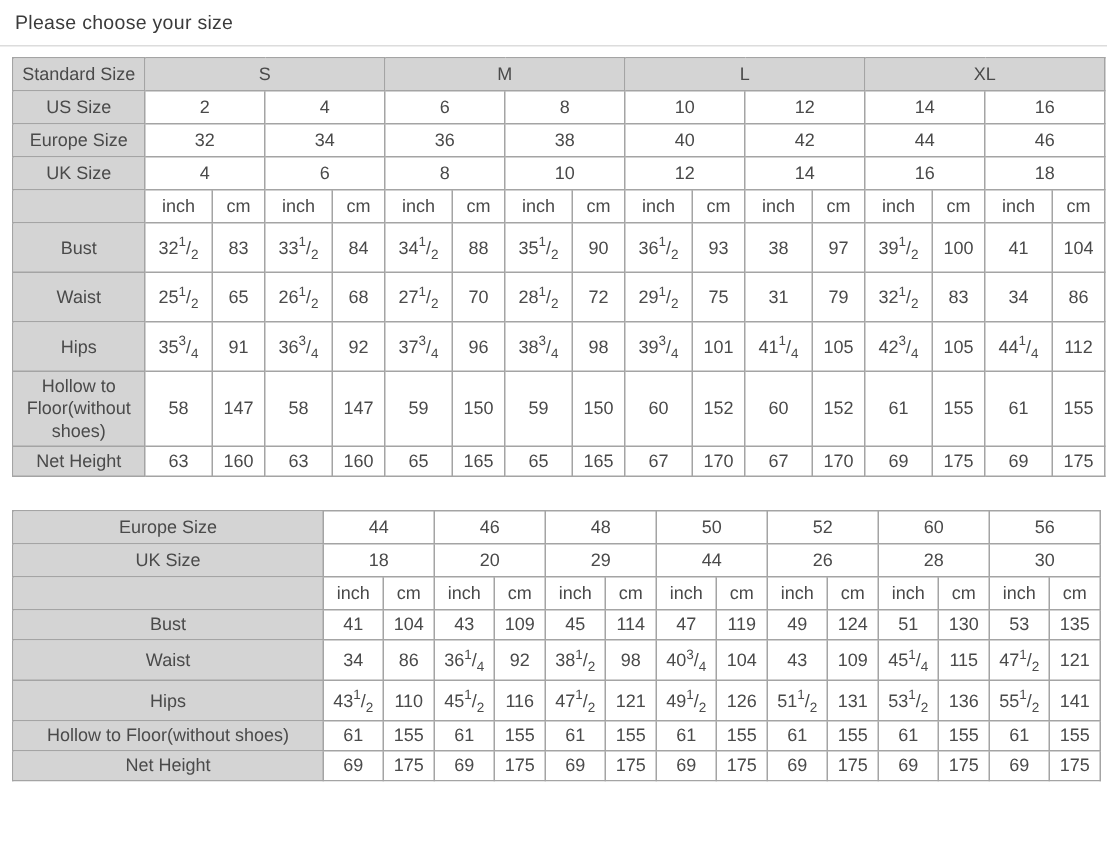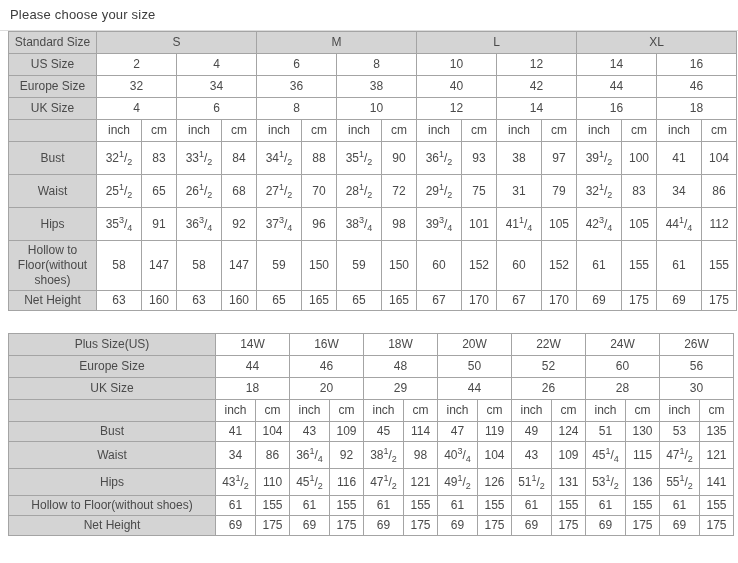--- a/index.html
+++ b/index.html
@@ -27,21 +27,21 @@
     border-top:1px solid var(--rule);
     width:100%;
     height:0;
   }
   table{
     border-collapse:collapse;
     table-layout:fixed;
     margin-left:8px;
     font-size:12px;
   }
-  #standard-table{}
+  #standard-table{margin-top:7px;}
   #plus-table{margin-top:22px;}
   th,td{
     border:1px solid var(--border);
     text-align:center;
     vertical-align:middle;
     font-weight:400;
     padding:2px 1px;
     line-height:15px;
     color:var(--text);
     overflow:hidden;
@@ -252,30 +252,20 @@
       <col style="width:34px">
       <col style="width:40px">
       <col style="width:34px">
       <col style="width:40px">
       <col style="width:34px">
       <col style="width:40px">
       <col style="width:34px">
     </colgroup>
     <tbody>
       <tr class="head">
-        <th class="lbl">Plus Size(US)</th>
-        <td colspan="2">14W</td>
-        <td colspan="2">16W</td>
-        <td colspan="2">18W</td>
-        <td colspan="2">20W</td>
-        <td colspan="2">22W</td>
-        <td colspan="2">24W</td>
-        <td colspan="2">26W</td>
-      </tr>
-      <tr class="head">
         <th class="lbl">Europe Size</th>
         <td colspan="2">44</td>
         <td colspan="2">46</td>
         <td colspan="2">48</td>
         <td colspan="2">50</td>
         <td colspan="2">52</td>
         <td colspan="2">60</td>
         <td colspan="2">56</td>
       </tr>
       <tr class="head">

